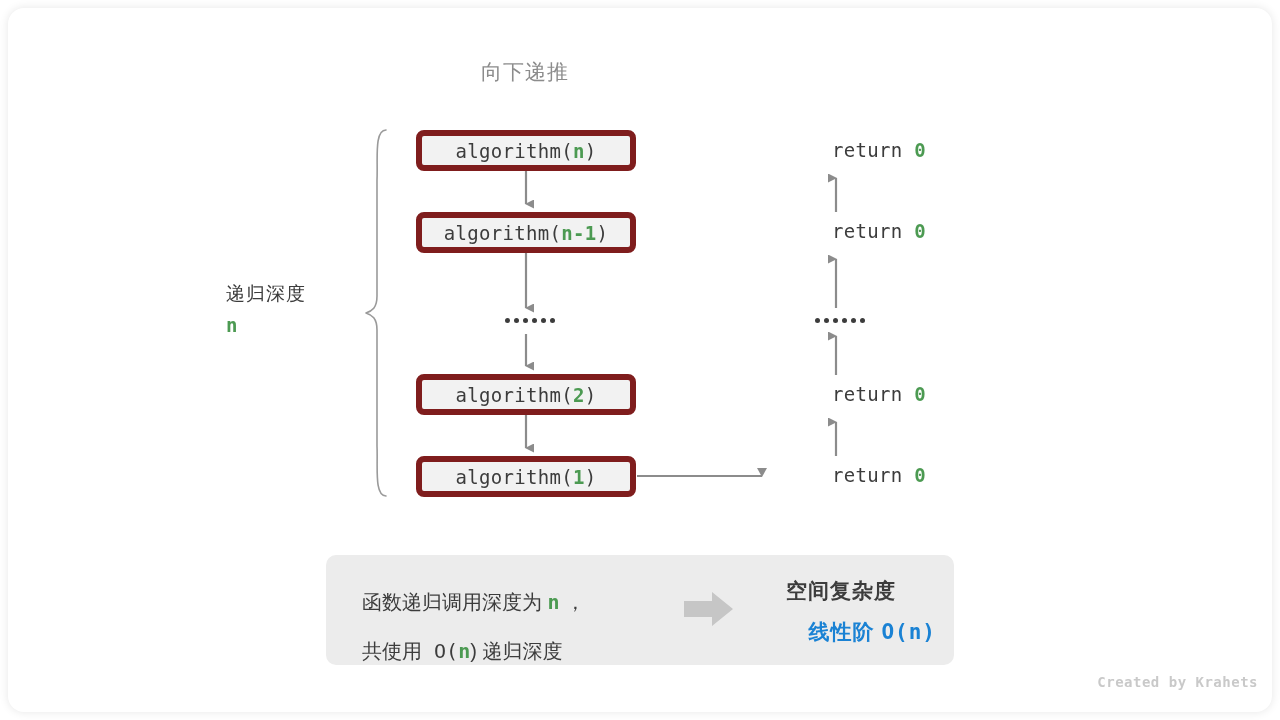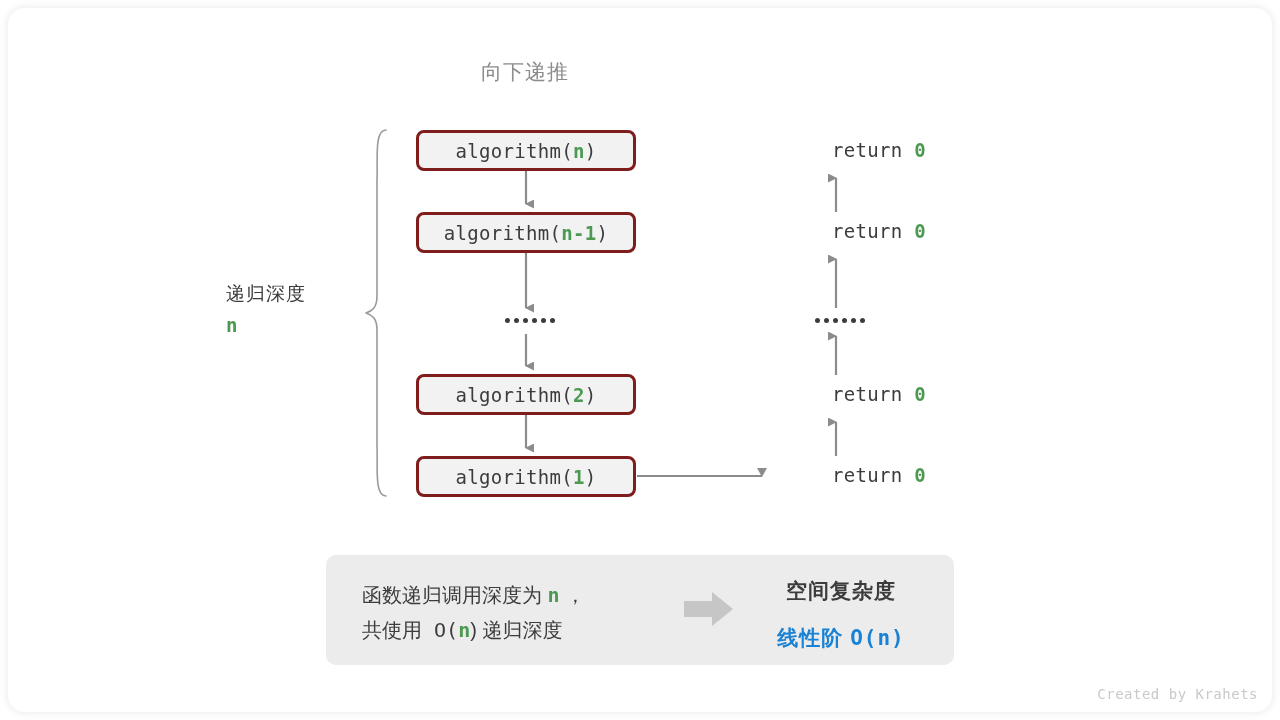--- a/index.html
+++ b/index.html
@@ -44,21 +44,21 @@
     white-space: nowrap;
     text-align: center;
   }
 
   
   .call-box {
     position: absolute;
     width: 220px;
     height: 41px;
     background: #f2f2f2;
-    border: 3px solid #7f1d1d;
+    border: 6px solid #7f1d1d;
     border-radius: 8px;
     box-sizing: border-box;
     display: flex;
     align-items: center;
     justify-content: center;
     font-family: "DejaVu Sans Mono", "Liberation Mono", monospace;
     font-size: 19px;
     color: #3c3c3c;
     letter-spacing: 0.3px;
     white-space: nowrap;
@@ -138,21 +138,21 @@
     background: #ececec;
     border-radius: 10px;
     box-sizing: border-box;
   }
   .summary-left {
     position: absolute;
     left: 36px;
     top: 23px;
     font-size: 20px;
     color: #3c3c3c;
-    line-height: 35px;
+    line-height: 49px;
     white-space: nowrap;
   }
   .summary-left .g {
     font-family: "DejaVu Sans Mono", "Liberation Mono", monospace;
     font-weight: bold;
     color: #4c9a52;
   }
   .summary-left .mono {
     font-family: "DejaVu Sans Mono", "Liberation Mono", monospace;
   }
@@ -166,47 +166,49 @@
   }
   .summary-right .title {
     display: block;
     font-size: 21px;
     font-weight: bold;
     color: #3c3c3c;
     letter-spacing: 1px;
   }
   .summary-right .value {
     display: block;
-    margin-top: 19px;
+    margin-top: 13px;
     font-size: 21px;
     font-weight: bold;
     color: #1a82d4;
     letter-spacing: 1px;
+    text-align: right;
   }
   .summary-right .value .mono {
     font-family: "DejaVu Sans Mono", "Liberation Mono", monospace;
   }
   .block-arrow {
     position: absolute;
     left: 358px;
     top: 36px;
     width: 50px;
     height: 36px;
   }
 
   
   .credit {
     position: absolute;
     right: 22px;
-    bottom: 18px;
+    bottom: 30px;
     font-family: "DejaVu Sans Mono", "Liberation Mono", monospace;
     font-size: 14px;
     color: #c9c9c9;
     letter-spacing: 0.5px;
     white-space: nowrap;
+    font-weight: bold;
   }
 
   svg.overlay {
     position: absolute;
     left: 0;
     top: 0;
     width: 1280px;
     height: 720px;
     pointer-events: none;
   }

